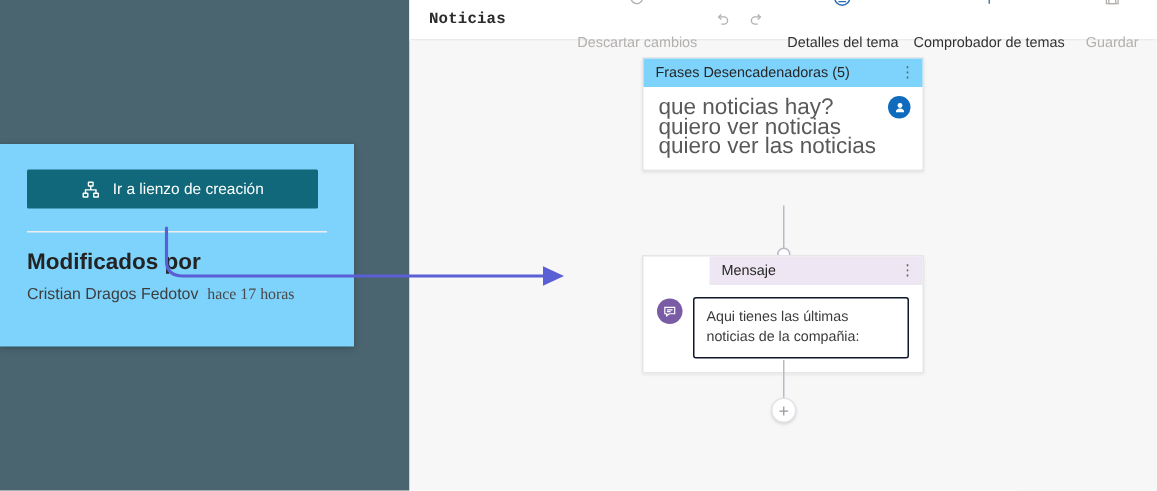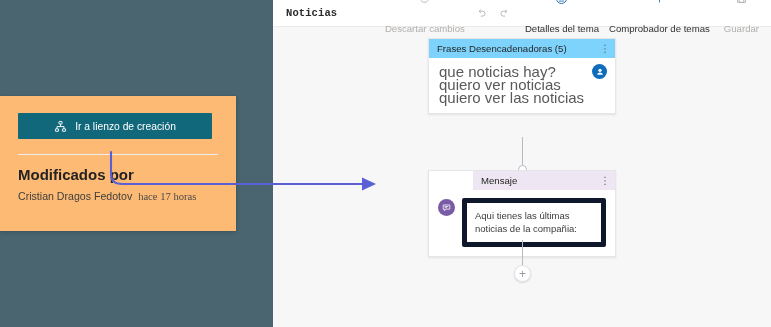--- a/index.html
+++ b/index.html
@@ -138,21 +138,21 @@
     border-radius: 50%;
     background: #7a5ba6;
     flex: 0 0 auto;
     display: flex;
     align-items: center;
     justify-content: center;
     margin-top: 1px;
   }
   .msg-bubble {
     flex: 1 1 auto;
-    border: 5px solid #0f172a;
+    border: 1px solid #0f172a;
     border-radius: 2px;
     background: #fff;
     padding: 6px 8px 7px 8px;
     font-size: 9.5px;
     color: #3b3b3b;
     line-height: 13px;
   }
 
   
   .conn-line {
@@ -184,21 +184,21 @@
     line-height: 1;
     font-family: "Liberation Sans", sans-serif;
   }
 
   
   #left-panel {
     position: absolute;
     left: 0; top: 96px;
     width: 236px;
     height: 135px;
-    background: #fdba74;
+    background: #7dd3fc;
     box-shadow: 0 1.6px 5px rgba(0,0,0,.16), 0 0 2px rgba(0,0,0,.12);
     box-sizing: border-box;
     padding: 17px 18px 0 18px;
   }
 
   #canvas-button {
     width: 194px;
     height: 26px;
     background: #11687a;
     color: #ffffff;

